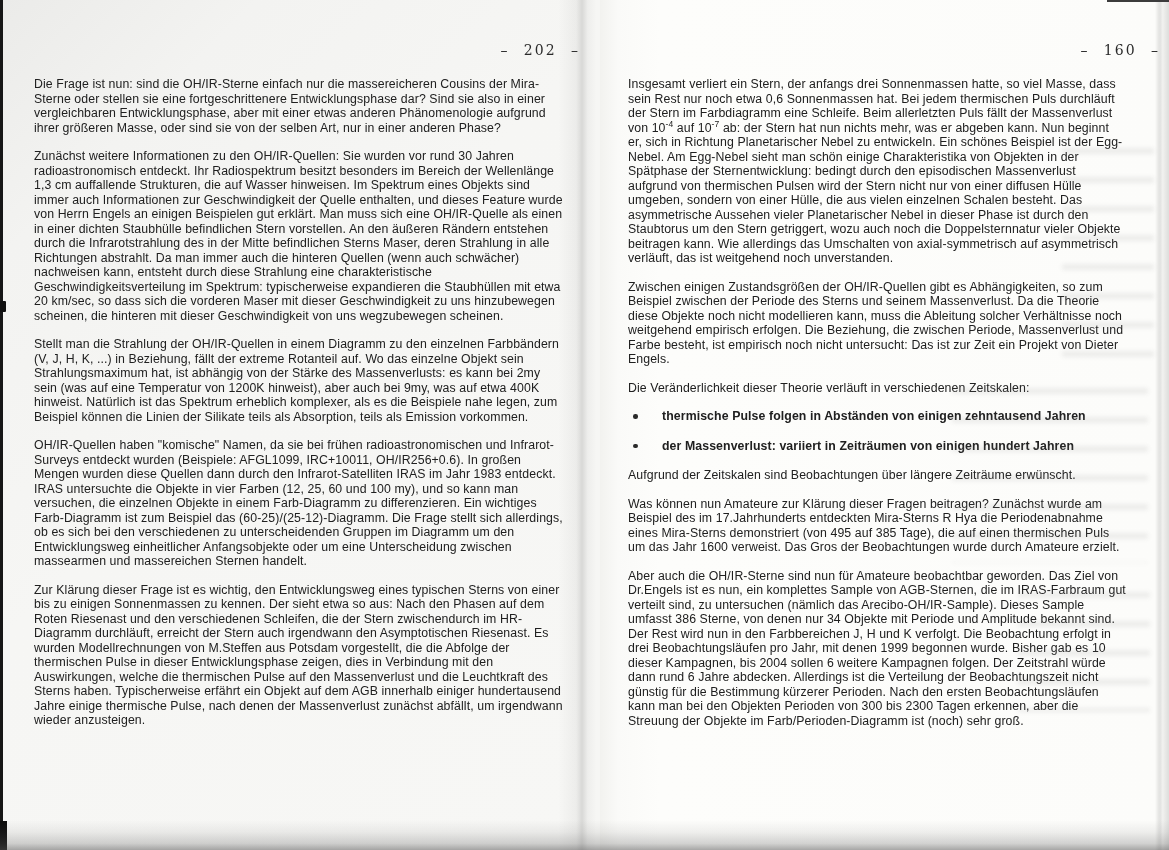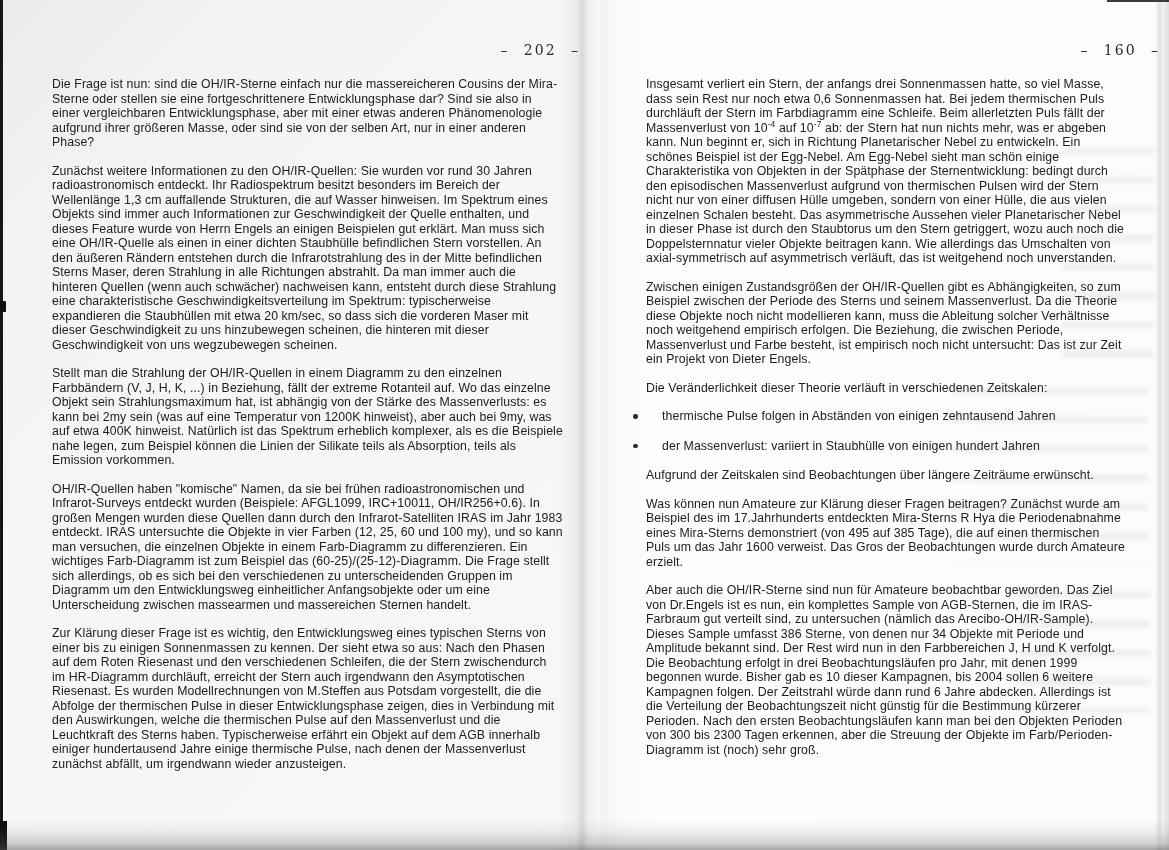--- a/index.html
+++ b/index.html
@@ -43,31 +43,32 @@
     color: #2a2a2a;
   }
   .page-body {
     margin-top: 19px;
     font-size: 12.3px;
     line-height: 14.5px;
     letter-spacing: 0.1px;
   }
   .page-left .page-body { margin-left: 31px; width: 529px; }
   .page-right .page-body { margin-left: 28px; width: 498px; }
-  .page-body p { margin: 0 0 14px 18px; }
+  .page-body p { margin: 0 0 14px 0; }
   sup.exp {
     font-size: 8.5px;
     line-height: 0;
     vertical-align: 5px;
   }
   
   ul.timescales {
     list-style: none;
     margin: 0 0 13px 0;
     padding: 0;
+    font-weight: bold;
   }
   ul.timescales li {
     position: relative;
     padding-left: 34px;
     margin-bottom: 15px;
   }
   ul.timescales li .dot {
     position: absolute;
     left: 5px;
     top: 5px;
@@ -180,21 +181,21 @@
   </div>
 
   <div class="page page-right">
     <div class="page-header">– 160 –</div>
     <div class="page-body">
       <p><span>Insgesamt verliert ein Stern, der anfangs drei Sonnenmassen hatte, so viel Masse, dass sein Rest nur noch etwa 0,6 Sonnenmassen hat. Bei jedem thermischen Puls durchläuft der Stern im Farbdiagramm eine Schleife. Beim allerletzten Puls fällt der Massenverlust von 10</span><sup class="exp">-4</sup><span> auf 10</span><sup class="exp">-7</sup><span> ab: der Stern hat nun nichts mehr, was er abgeben kann. Nun beginnt er, sich in Richtung Planetarischer Nebel zu entwickeln. Ein schönes Beispiel ist der Egg-Nebel. Am Egg-Nebel sieht man schön einige Charakteristika von Objekten in der Spätphase der Sternentwicklung: bedingt durch den episodischen Massenverlust aufgrund von thermischen Pulsen wird der Stern nicht nur von einer diffusen Hülle umgeben, sondern von einer Hülle, die aus vielen einzelnen Schalen besteht. Das asymmetrische Aussehen vieler Planetarischer Nebel in dieser Phase ist durch den Staubtorus um den Stern getriggert, wozu auch noch die Doppelsternnatur vieler Objekte beitragen kann. Wie allerdings das Umschalten von axial-symmetrisch auf asymmetrisch verläuft, das ist weitgehend noch unverstanden.</span></p>
       <p>Zwischen einigen Zustandsgrößen der OH/IR-Quellen gibt es Abhängigkeiten, so zum Beispiel zwischen der Periode des Sterns und seinem Massenverlust. Da die Theorie diese Objekte noch nicht modellieren kann, muss die Ableitung solcher Verhältnisse noch weitgehend empirisch erfolgen. Die Beziehung, die zwischen Periode, Massenverlust und Farbe besteht, ist empirisch noch nicht untersucht: Das ist zur Zeit ein Projekt von Dieter Engels.</p>
       <p>Die Veränderlichkeit dieser Theorie verläuft in verschiedenen Zeitskalen:</p>
       <ul class="timescales">
         <li><span class="dot"></span><span>thermische Pulse folgen in Abständen von einigen zehntausend Jahren</span></li>
-        <li><span class="dot"></span><span>der Massenverlust: variiert in Staubhülle von einigen hundert Jahren</span></li>
+        <li><span class="dot"></span><span>der Massenverlust: variiert in Zeiträumen von einigen hundert Jahren</span></li>
       </ul>
       <p>Aufgrund der Zeitskalen sind Beobachtungen über längere Zeiträume erwünscht.</p>
       <p>Was können nun Amateure zur Klärung dieser Fragen beitragen? Zunächst wurde am Beispiel des im 17.Jahrhunderts entdeckten Mira-Sterns R Hya die Periodenabnahme eines Mira-Sterns demonstriert (von 495 auf 385 Tage), die auf einen thermischen Puls um das Jahr 1600 verweist. Das Gros der Beobachtungen wurde durch Amateure erzielt.</p>
       <p>Aber auch die OH/IR-Sterne sind nun für Amateure beobachtbar geworden. Das Ziel von Dr.Engels ist es nun, ein komplettes Sample von AGB-Sternen, die im IRAS-Farbraum gut verteilt sind, zu untersuchen (nämlich das Arecibo-OH/IR-Sample). Dieses Sample umfasst 386 Sterne, von denen nur 34 Objekte mit Periode und Amplitude bekannt sind. Der Rest wird nun in den Farbbereichen J, H und K verfolgt. Die Beobachtung erfolgt in drei Beobachtungsläufen pro Jahr, mit denen 1999 begonnen wurde. Bisher gab es 10 dieser Kampagnen, bis 2004 sollen 6 weitere Kampagnen folgen. Der Zeitstrahl würde dann rund 6 Jahre abdecken. Allerdings ist die Verteilung der Beobachtungszeit nicht günstig für die Bestimmung kürzerer Perioden. Nach den ersten Beobachtungsläufen kann man bei den Objekten Perioden von 300 bis 2300 Tagen erkennen, aber die Streuung der Objekte im Farb/Perioden-Diagramm ist (noch) sehr groß.</p>
     </div>
 
     <div class="bleed bleed-1" style="left:462px; top:148px;"></div>
     <div class="bleed bleed-2" style="left:352px; top:388px;"></div>
     <div class="bleed bleed-3" style="left:418px; top:592px;"></div>
   </div>

